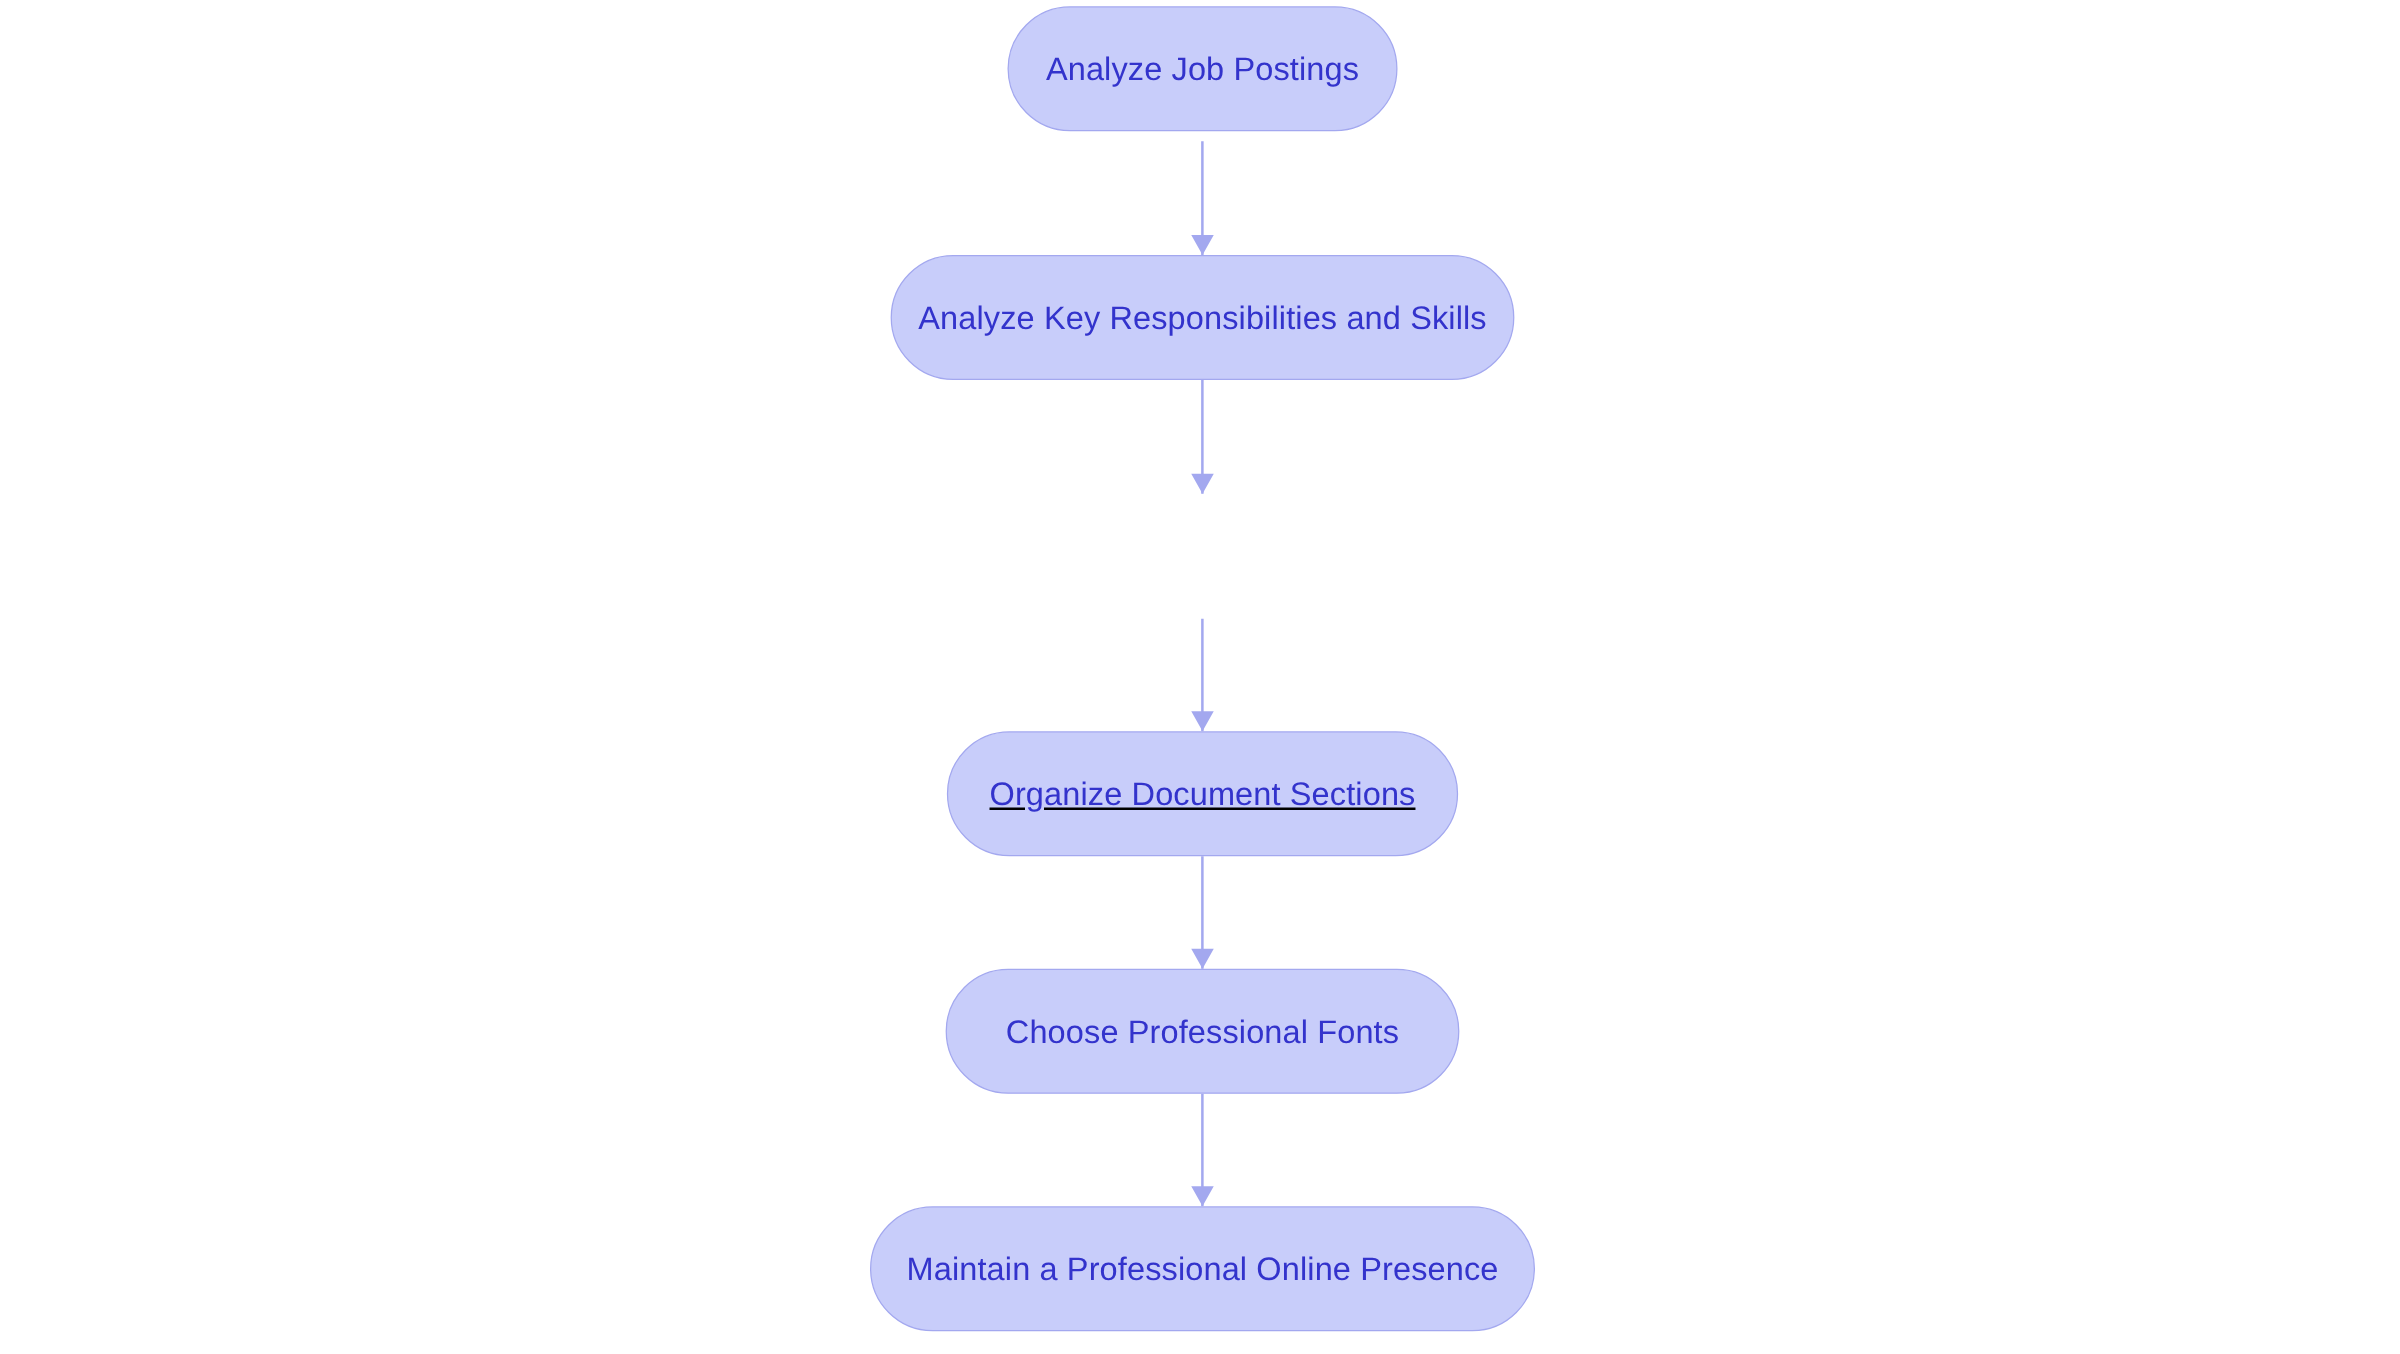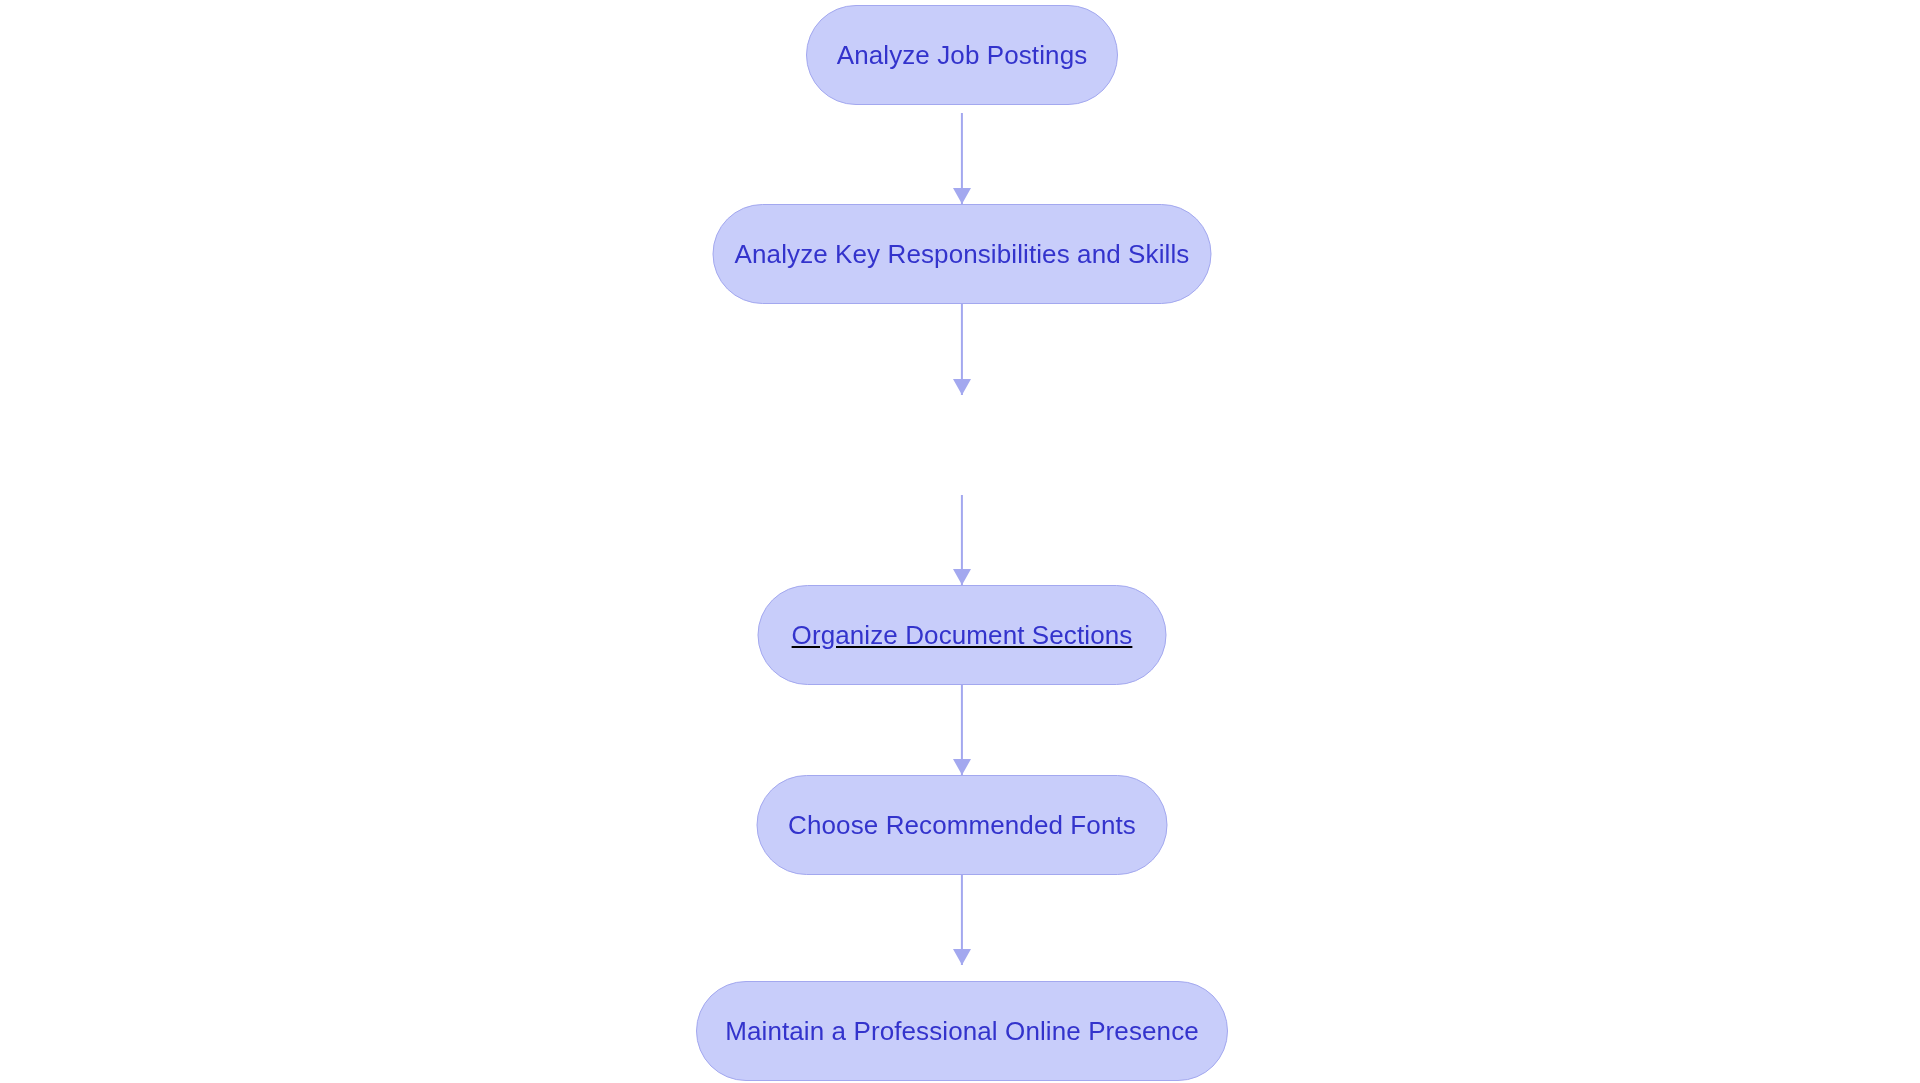--- a/index.html
+++ b/index.html
@@ -106,20 +106,20 @@
   <div class="flow-node" style="top:204px; width:499px;">
     <span class="flow-node-label">Analyze Key Responsibilities and Skills</span>
   </div>
 
 
   <div class="flow-node" style="top:585px; width:409px;text-decoration:underline;">
     <span class="flow-node-label">Organize Document Sections</span>
   </div>
 
   <div class="flow-node" style="top:775px; width:411px;">
-    <span class="flow-node-label">Choose Recommended Fonts</span>
+    <span class="flow-node-label">Choose Professional Fonts</span>
   </div>
 
-  <div class="flow-node" style="top:965px; width:532px;margin-top:16px;">
+  <div class="flow-node" style="top:965px; width:532px;">
     <span class="flow-node-label">Maintain a Professional Online Presence</span>
   </div>
 
 </div>
 
 </body></html>

